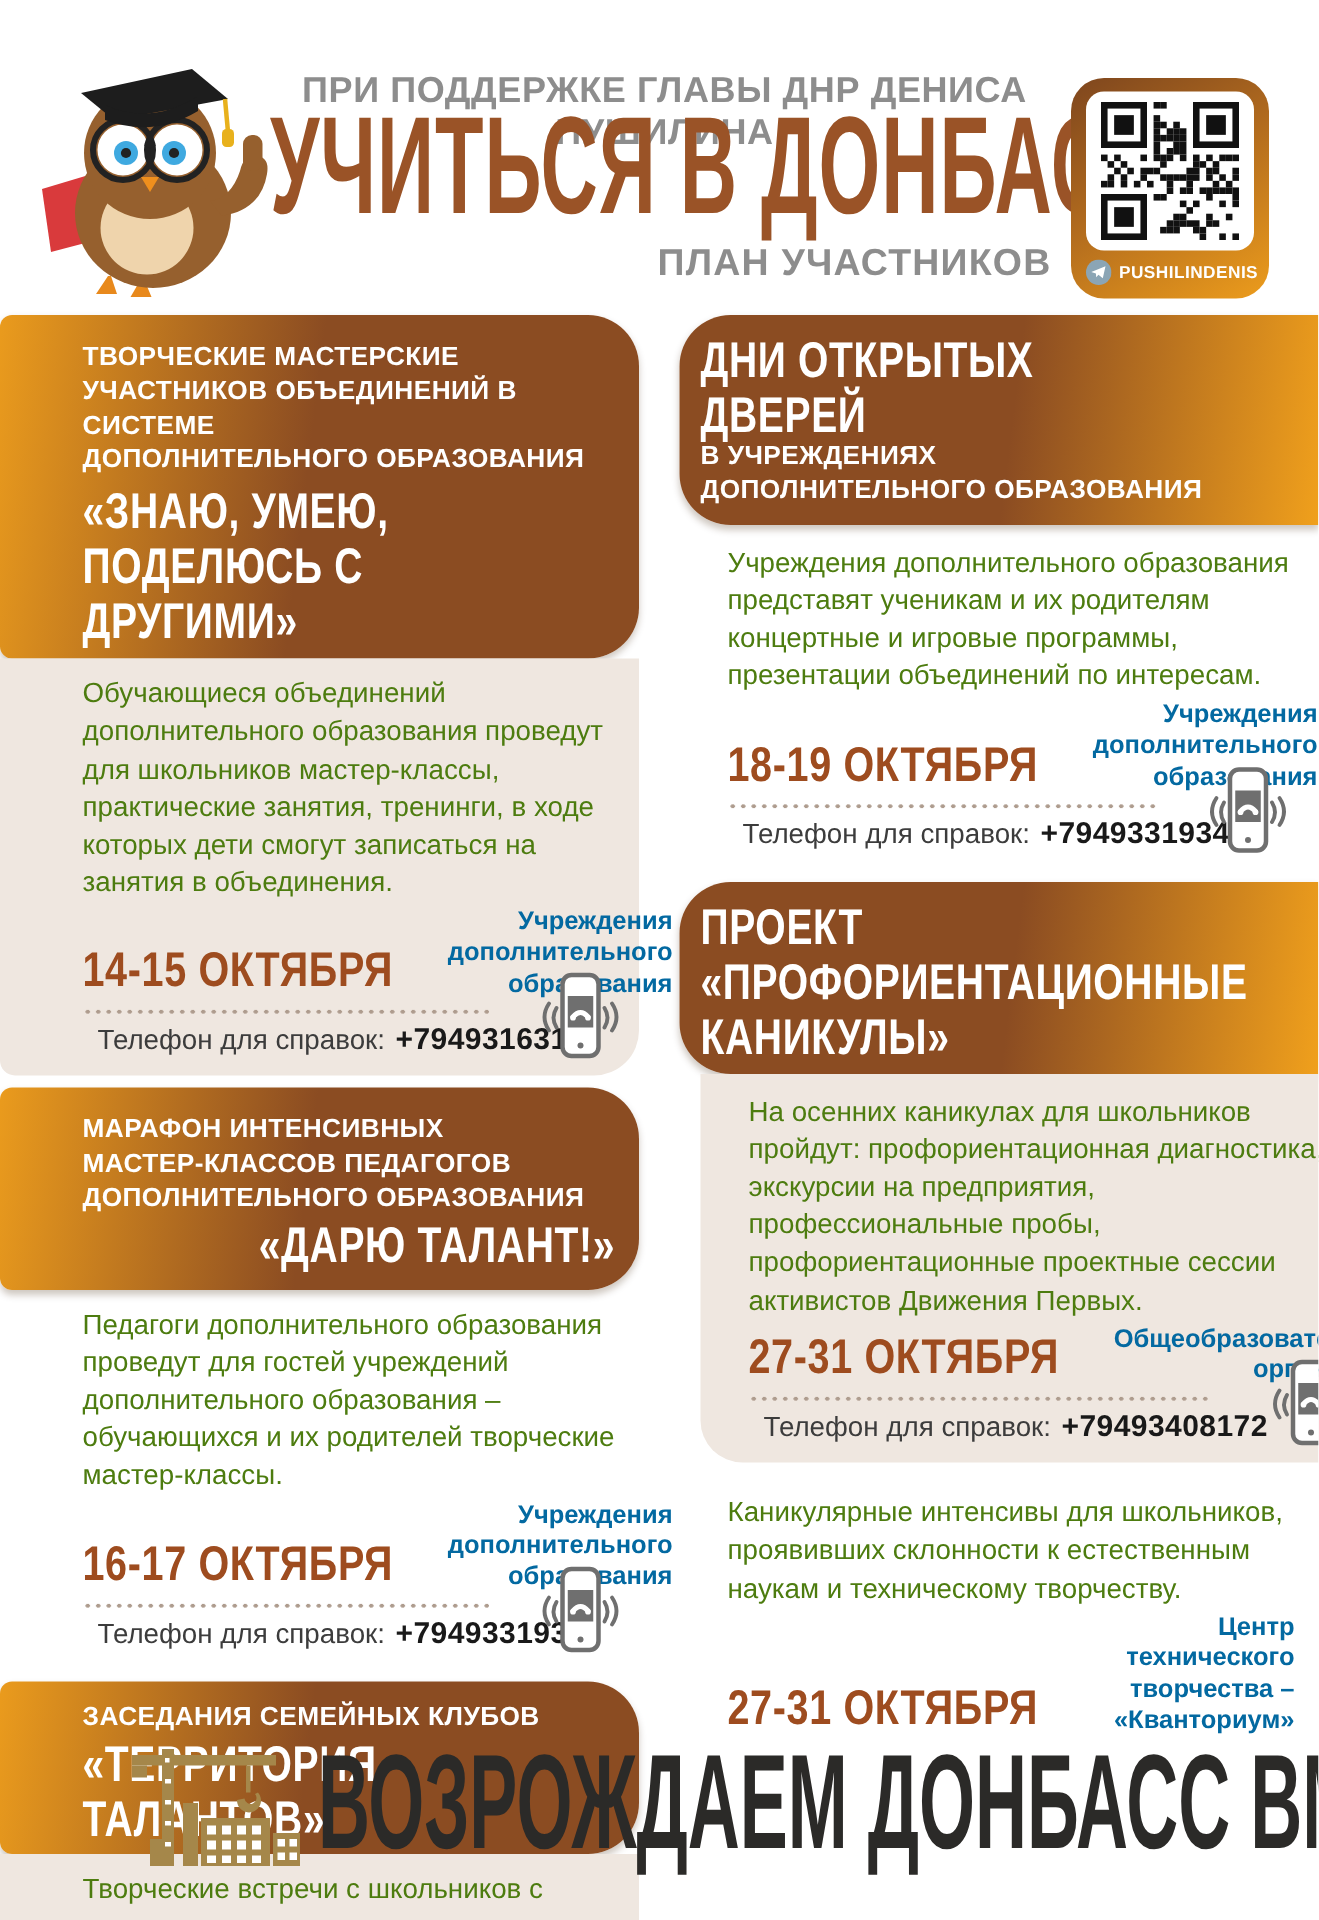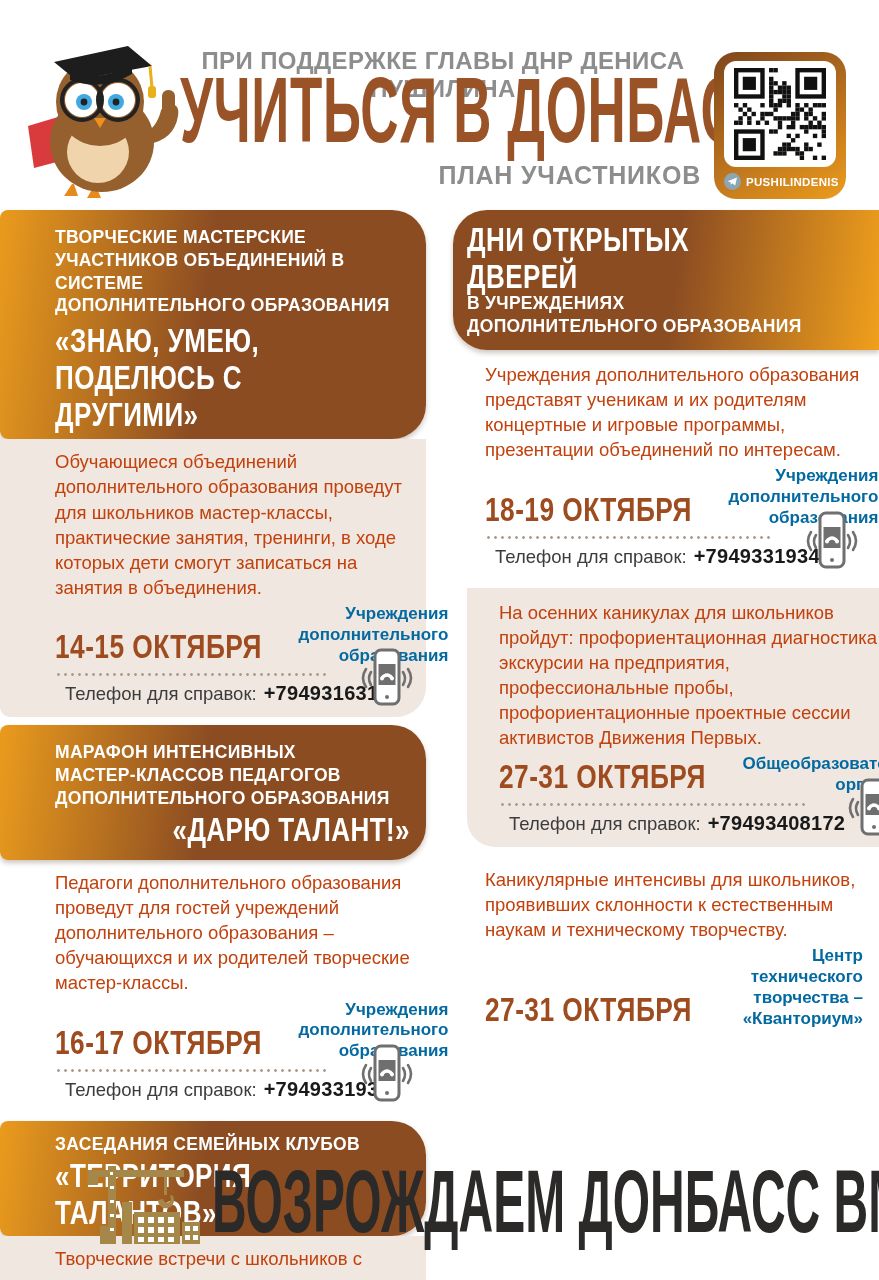--- a/index.html
+++ b/index.html
@@ -37,21 +37,21 @@
   .kicker{font-size:17.5px;font-weight:700;line-height:1.3;letter-spacing:.3px;white-space:pre-line;}
   .big{display:inline-block;font-size:31px;font-weight:800;line-height:1.1;letter-spacing:.5px;
        transform:scale(.84,1.08);transform-origin:left top;white-space:pre-line;margin-top:6px;}
   .big-first{margin-top:0;margin-bottom:2px;}
   .big-right{display:block;text-align:right;transform-origin:right top;margin-top:2px;}
 
   .body{position:relative;padding:10px 14px 12px 55px;box-sizing:border-box;}
   .body-r{padding:12px 16px 12px 32px;}
   .beige-l{background:#efe7e0;border-radius:0 0 30px 10px;}
   .beige-r{background:#efe7e0;border-radius:0 0 22px 28px;width:454px;margin-left:14px;}
-  .desc{font-size:18.5px;line-height:1.36;color:#c2410c;margin:0 0 4px 0;}
+  .desc{font-size:18.5px;line-height:1.36;color:#4d7c0f;margin:0 0 4px 0;}
   .meta{display:flex;justify-content:space-between;align-items:flex-end;margin-top:2px;}
   .date{display:inline-block;font-size:31px;font-weight:800;color:#9e4c1f;letter-spacing:.5px;
         transform:scale(.85,1.05);transform-origin:left bottom;white-space:nowrap;}
   .venue{text-align:right;font-size:17px;font-weight:700;color:#0369a1;line-height:1.22;
         white-space:pre-line;}
   .dots{height:5px;margin:6px 0 5px;width:76%;
         background-image:radial-gradient(circle,#ae9c8e 1.3px,rgba(0,0,0,0) 1.5px);
         background-size:7px 5px;background-repeat:repeat-x;}
   .phone-row{display:flex;align-items:baseline;gap:7px;padding-left:10px;}
   .phone-label{font-size:18.5px;color:#3c3c3c;}
@@ -350,20 +350,24 @@
             <span class="phone-label">Телефон для справок:</span>
             <span class="phone-number">+79493319347</span>
           </div>
           <svg class="phone-ico" viewBox="0 0 58 62">
               <use href="#phone-ico-def"></use>
             </svg>
         </div>
       </section>
 
       <section>
+        <header class="hdr hdr-right" style="min-height:84px">
+          <span class="big big-first">ПРОЕКТ «ПРОФОРИЕНТАЦИОННЫЕ
+КАНИКУЛЫ»</span>
+        </header>
         <div class="body body-r beige-r" style="min-height:186px">
           <p class="desc">На осенних каникулах для школьников пройдут: профориентационная диагностика, экскурсии на предприятия, профессиональные пробы, профориентационные проектные сессии активистов Движения Первых.</p>
           <div class="meta">
             <span class="date">27-31 ОКТЯБРЯ</span>
             <span class="venue">Общеобразовательные
 организации</span>
           </div>
           <div class="dots"></div>
           <div class="phone-row">
             <span class="phone-label">Телефон для справок:</span>

